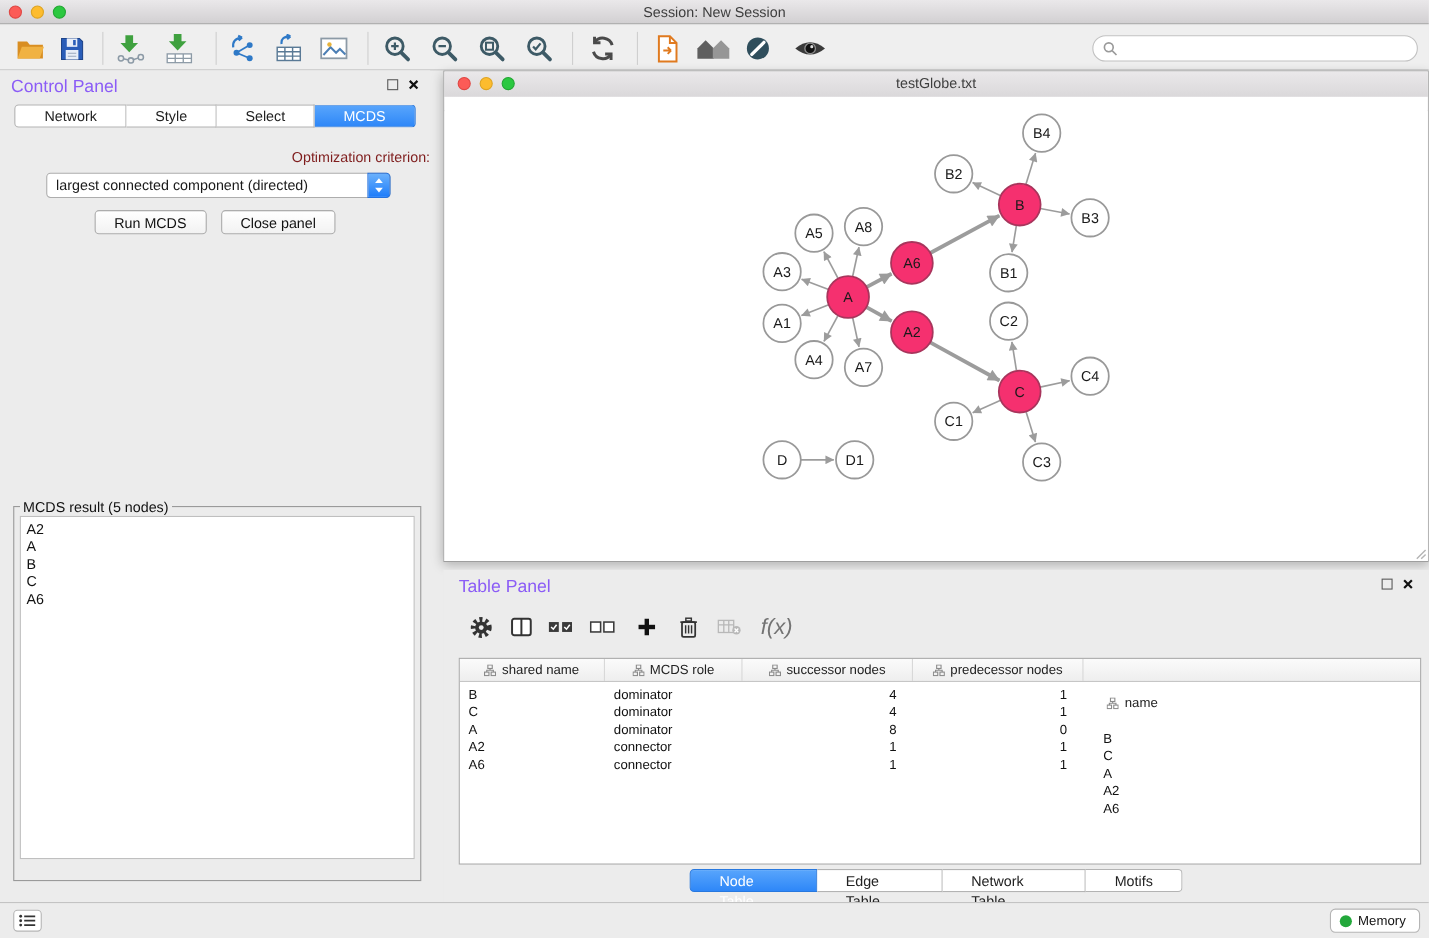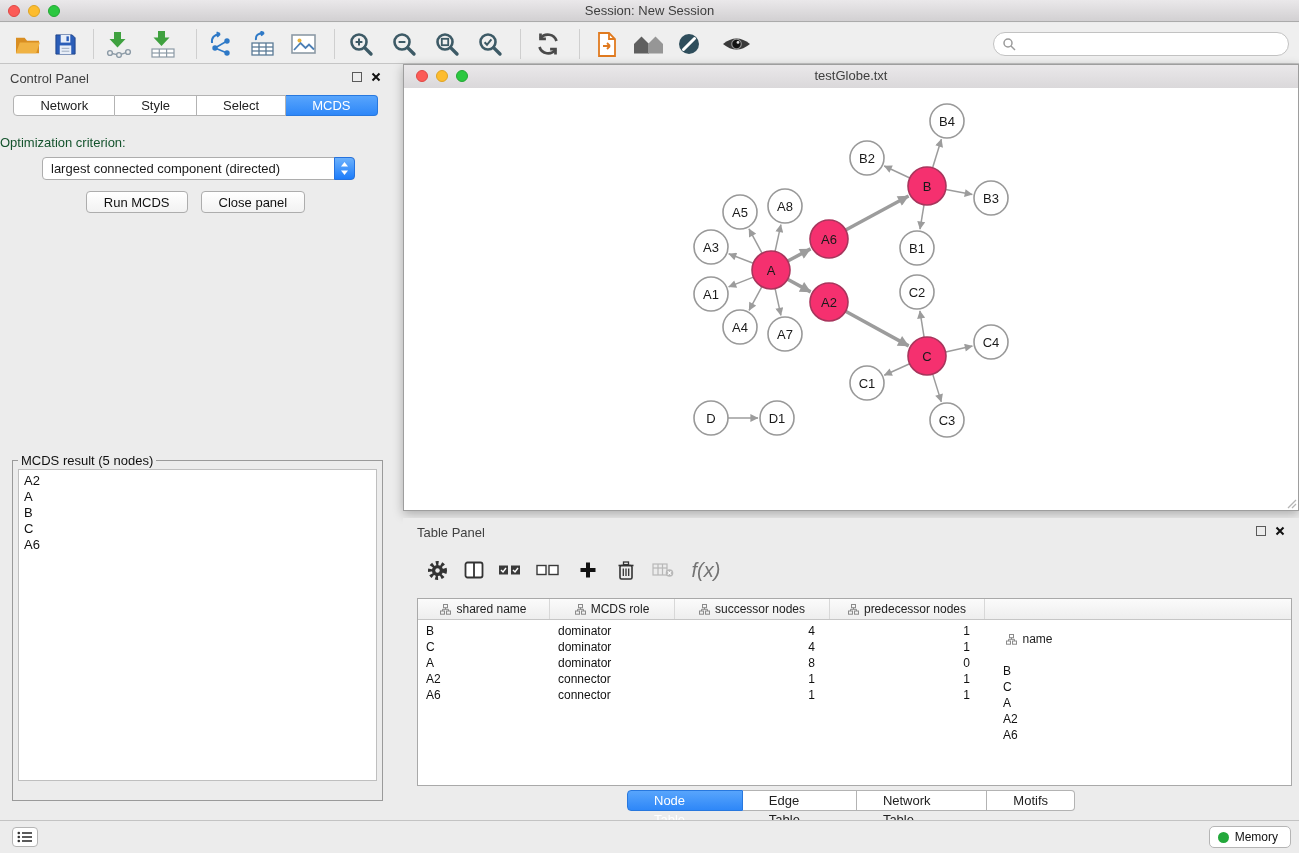--- a/index.html
+++ b/index.html
@@ -26,33 +26,33 @@
   .tbsep { position:absolute; top:6px; width:1px; height:30px; background:#CFCFCF; }
   .searchbox { position:absolute; right:10px; top:9px; width:296px; height:24px;
                background:#fff; border:1px solid #C2C2C2; border-radius:12px;
                display:flex; align-items:center; padding-left:8px; gap:4px; }
   .searchbox input { border:none; outline:none; flex:1; height:20px; font-size:13px;
                      font-family:"Liberation Sans",sans-serif; background:transparent; }
 
   
   .cpanel { position:absolute; left:0; top:64px; width:391px; height:756px; background:#ECECEC; }
   .panel-head { position:relative; height:26px; }
-  .panel-title { position:absolute; left:10px; top:7px; font-size:13px; color:#404040;text-align:center; }
+  .panel-title { position:absolute; left:10px; top:7px; font-size:16px; color:#8b5cf6;text-align:center; }
   .panel-btns { position:absolute; right:10px; top:8px; display:flex; gap:9px; align-items:center; }
   .float-btn { width:10px; height:10px; border:1.5px solid #5A5A5A; display:inline-block; background:transparent; }
 
   .seg { display:inline-flex; }
   .seg .tab { height:21px; line-height:19px; padding:0 26px; background:#fff;
               border:1px solid #B3B3B3; border-left:none; font-size:13px; color:#222; }
   .seg .tab:first-child { border-left:1px solid #B3B3B3; border-radius:4px 0 0 4px; }
   .seg .tab:last-child { border-radius:0 4px 4px 0; }
   .seg .tab.active { background:linear-gradient(#58A5FC,#2E87F8); border-color:#2878DE; color:#fff; }
   .cp-tabs { position:absolute; left:0; top:31px; width:100%; text-align:center; }
 
-  .opt-label { position:absolute; left:0; top:71px; width:100%; text-align:left; font-size:13px; color:#14532d; }
+  .opt-label { position:absolute; left:0; top:71px; width:100%; text-align:right; font-size:13px; color:#7f1d1d; }
   .combo { position:absolute; left:42px; top:93px; width:313px; height:23px; background:#fff;
            border:1px solid #ADADAD; border-radius:4px; display:flex; align-items:center; }
   .combo-text { flex:1; font-size:13px; padding-left:8px; white-space:nowrap; overflow:hidden; }
   .combo-stepper { width:21px; height:23px; margin:-1px -1px -1px 0; border-radius:0 4px 4px 0;
                    background:linear-gradient(#6BB1FC,#1D7CFA); display:flex; align-items:center;
                    justify-content:center; border:1px solid #2572DE; }
   .cp-buttons { position:absolute; left:0; top:127px; width:100%; display:flex; justify-content:center; gap:13px; }
   .push-btn { height:22px; padding:0 17px; background:linear-gradient(#FFFFFF,#F2F2F2);
               border:1px solid #ADADAD; border-radius:4px; font-size:13px;
               font-family:"Liberation Sans",sans-serif; color:#111; }

